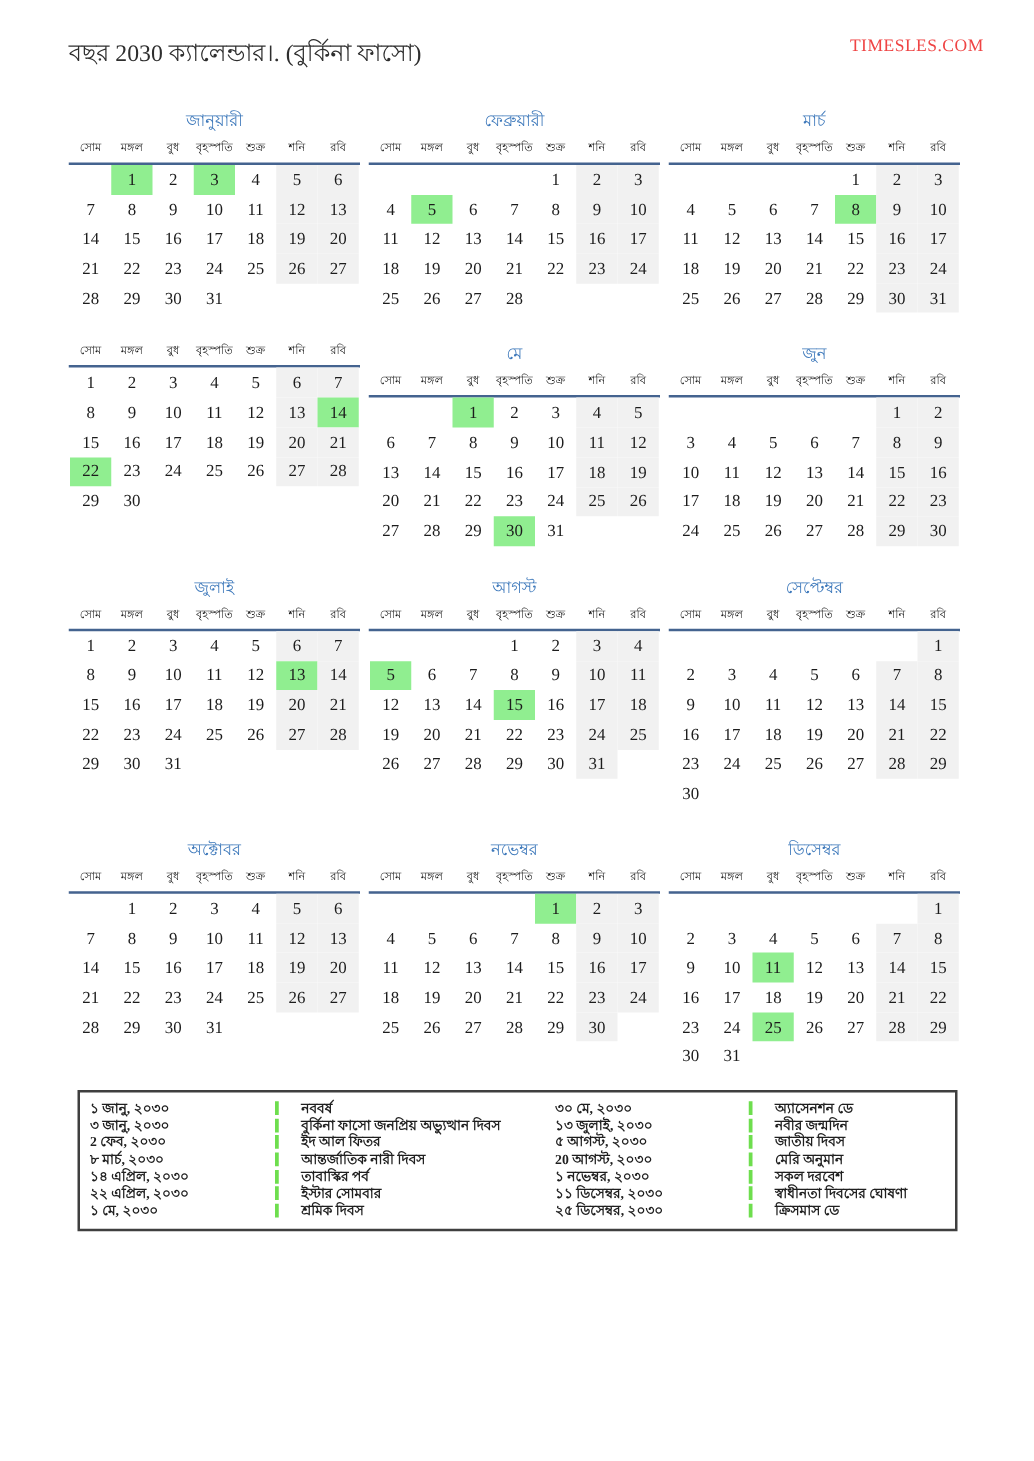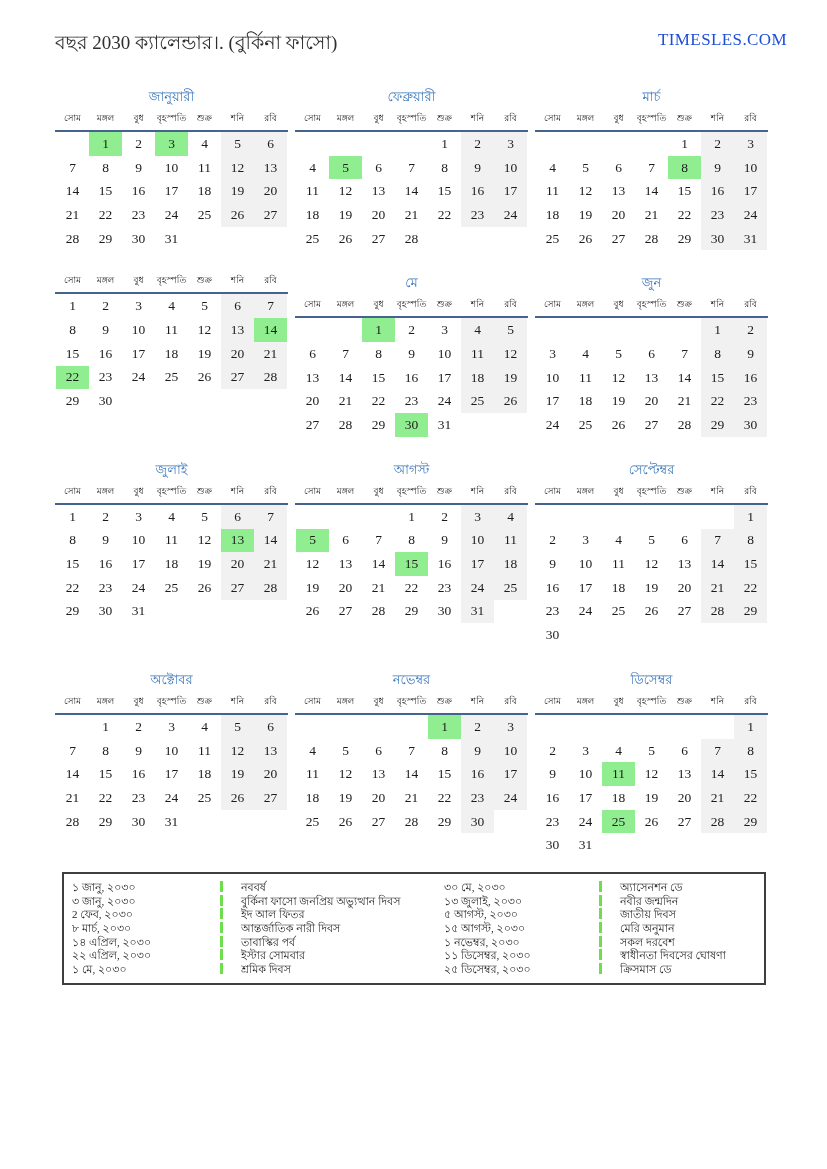--- a/index.html
+++ b/index.html
@@ -4,39 +4,39 @@
 <style>
   * { box-sizing: border-box; }
   body {
     margin: 0; background: #ffffff; width: 827px; height: 1169px;
     font-family: "Liberation Serif", "DejaVu Serif", serif; color: #1f1f1f;
     overflow: hidden;
   }
   .page { padding: 28px 40px 0 55px; }
   .header { display: flex; justify-content: space-between; align-items: flex-start; }
   .page-title { font-size: 19px; color: #2e2e2e; }
-  .site-link { font-size: 17px; color: #1d4ed8; letter-spacing: 0.4px; text-decoration: none; cursor: pointer; margin-top: 2px; }
+  .site-link { font-size: 14px; color: #ef4444; letter-spacing: 0.4px; text-decoration: none; cursor: pointer; margin-top: 2px; }
   .months-grid {
     display: grid; grid-template-columns: repeat(3, 233px);
     column-gap: 7px; row-gap: 23px; margin-top: 27px; align-items: start;
   }
   .month-block { width: 233px; }
   .month-title { text-align: center; color: #3e79bb; font-size: 13px; height: 24px; }
   .week-header {
     display: grid; grid-template-columns: repeat(7, 33px); justify-content: center;
     border-bottom: 2px solid #44638f; padding-bottom: 4px;
   }
   .day-name { font-size: 9px; text-align: center; white-space: nowrap; color: #1c1c1c; }
   .days-grid { display: grid; grid-template-columns: repeat(7, 33px); grid-auto-rows: 23.7px; justify-content: center; }
   .cell { font-size: 13.5px; display: flex; align-items: center; justify-content: center; color: #1c1c1c; }
   .cell.weekend { background: #f1f1f1; }
   .cell.holiday { background: #90ee90; }
   .legend {
     border: 2px solid #3f3f3f; margin-top: 15px; margin-left: 7px; width: 704px;
-    padding: 7px 8px 8px 8px; display: grid; grid-template-columns: 352px 336px;
+    padding: 7px 8px 8px 8px; display: grid; grid-template-columns: 352px 336px; font-weight: bold;
   }
   .legend-col { display: grid; row-gap: 1px; font-size: 11px; align-content: start; }
   .legend-col.c1 { grid-template-columns: 148px 1fr; }
   .legend-col.c2 { grid-template-columns: 155px 1fr; margin-left: 20px; }
   .l-date { line-height: 12.6px; }
   .l-name { display: flex; align-items: flex-start; gap: 18px; line-height: 12.6px; }
   .bar { width: 3px; height: 11px; background: #6ede4e; flex: none; }
 </style>
 </head>
 <body>
@@ -665,21 +665,21 @@
         <span class="l-date">১৩ জুলাই, ২০৩০</span>
         <span class="l-name">
           <span class="bar"></span>
           <span>নবীর জন্মদিন</span>
         </span>
         <span class="l-date">৫ আগস্ট, ২০৩০</span>
         <span class="l-name">
           <span class="bar"></span>
           <span>জাতীয় দিবস</span>
         </span>
-        <span class="l-date">১৫ আগস্ট, ২০৩০</span>
+        <span class="l-date">20 আগস্ট, ২০৩০</span>
         <span class="l-name">
           <span class="bar"></span>
           <span>মেরি অনুমান</span>
         </span>
         <span class="l-date">১ নভেম্বর, ২০৩০</span>
         <span class="l-name">
           <span class="bar"></span>
           <span>সকল দরবেশ</span>
         </span>
         <span class="l-date">১১ ডিসেম্বর, ২০৩০</span>

